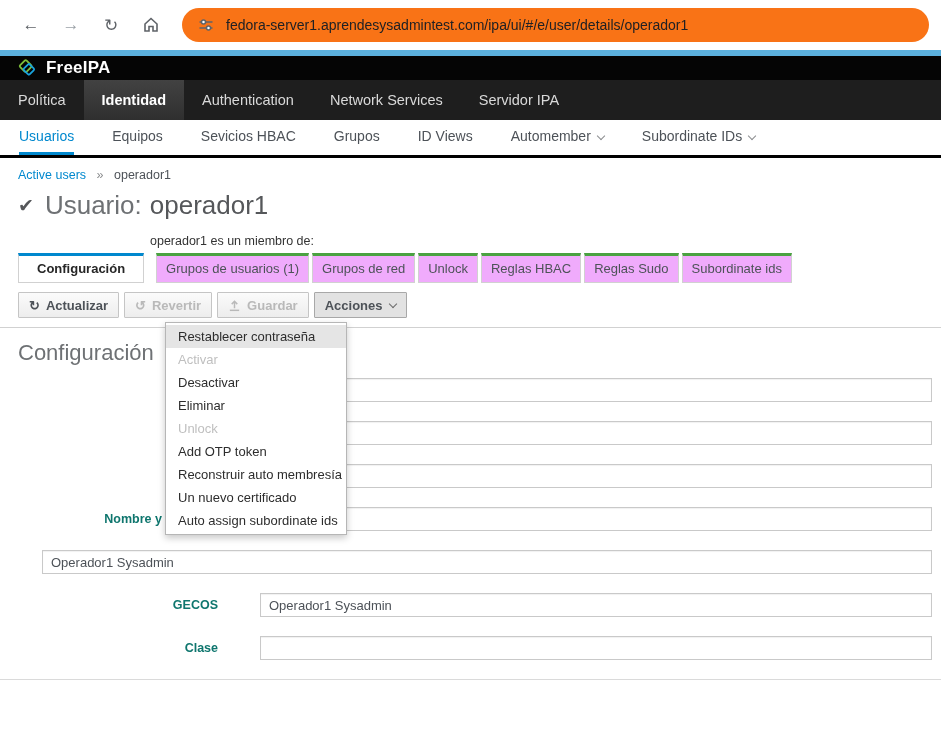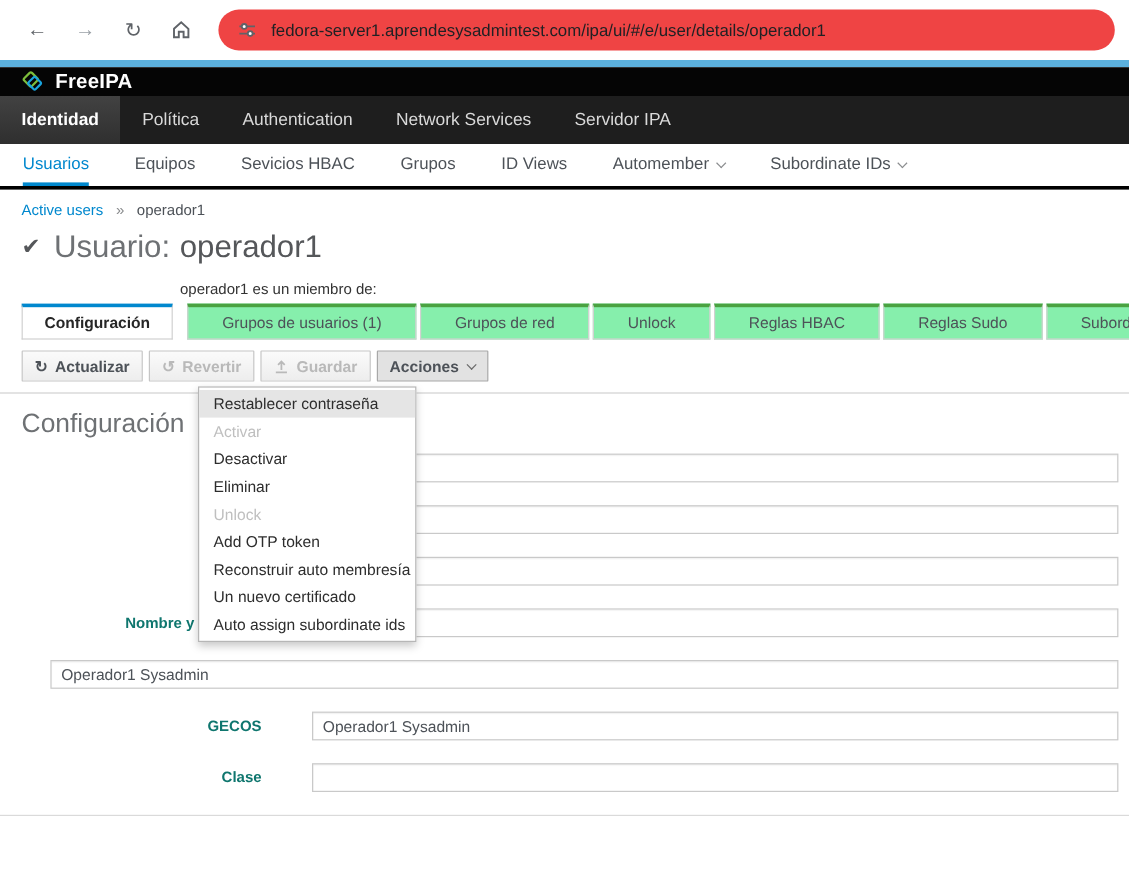--- a/index.html
+++ b/index.html
@@ -6,21 +6,21 @@
   html,body { background:#fff; }
   body { font-family:"Liberation Sans", sans-serif; }
   .page { position:relative; width:941px; height:729px; background:#fff; overflow:hidden; }
 
   
   .chrome { height:50px; display:flex; align-items:center; padding:0 12px 0 14px; background:#fff; }
   .nav-ico { width:34px; height:34px; display:flex; align-items:center; justify-content:center;
              font-size:17px; color:#5f6368; flex:0 0 auto; margin-right:6px; border-radius:50%; }
   .nav-ico.fwd { color:#9aa0a6; }
   .nav-ico svg { display:block; }
-  .omnibox { flex:1; height:34px; margin-left:8px; background:#ef4444; border-radius:17px;
+  .omnibox { flex:1; height:34px; margin-left:8px; background:#f97316; border-radius:17px;
              display:flex; align-items:center; padding:0 16px; }
   .omnibox .site-ico { margin-right:12px; display:flex; }
   .omnibox .url { font-size:14px; color:#202124; white-space:nowrap; }
   .accent-strip { height:6px; background:#5cb1de; }
 
   
   .masthead { height:24px; background:#050505; display:flex; align-items:center; padding-left:17px; }
   .brand { display:flex; align-items:center; gap:8px; }
   .brand svg { display:block; }
   .brand-name { color:#fff; font-size:17px; font-weight:600; letter-spacing:.2px; }
@@ -46,22 +46,22 @@
 
   
   .page-title { margin:8px 18px 0; font-size:26px; font-weight:300; color:#6e7174; display:flex; align-items:center; }
   .page-title .check { font-size:19px; color:#55575a; margin-right:11px; font-weight:400; }
   .page-title .uname { color:#55575a; margin-left:8px; }
 
   .member-note { margin:13px 0 0 150px; font-size:12.5px; color:#333; }
 
   
   .tabs { margin:5px 18px 0; display:flex; height:30px; }
-  .tab { border:1px solid #d1d1d1; border-top:3px solid #4aa241; background:#86efac;
-         padding:0 28px; line-height:25px; font-size:13px; color:#4d5258; margin-right:3px; white-space:nowrap; }
+  .tab { border:1px solid #d1d1d1; border-top:3px solid #4aa241; background:#f0abfc;
+         padding:0 9px; line-height:25px; font-size:13px; color:#4d5258; margin-right:3px; white-space:nowrap; }
   .tab.active { border-top-color:#0088ce; background:#fff; font-weight:700; color:#262626; margin-right:12px; padding:0 18px; }
 
   
   .toolbar { margin:9px 18px 0; display:flex; gap:5px; }
   .btn { display:inline-flex; align-items:center; gap:6px; height:26px; padding:0 10px;
          background:linear-gradient(#fbfbfb,#ededed); border:1px solid #c5c5c5; border-radius:1px;
          font-size:13px; font-weight:600; color:#4d5258; cursor:pointer; }
   .btn .ico { font-size:13px; line-height:1; }
   .btn.disabled { color:#b9b9b9; cursor:default; }
   .btn.disabled .ico { color:#b9b9b9; }
@@ -122,22 +122,22 @@
     <div class="brand">
       <svg width="21" height="20" viewBox="0 0 22 22" fill="none">
         <rect x="4" y="4" width="10" height="10" rx="1.5" stroke="#7dbe3b" stroke-width="2" transform="rotate(45 9 9)"></rect>
         <rect x="8" y="8" width="9" height="9" rx="1.5" stroke="#18a3dd" stroke-width="2" transform="rotate(45 12.5 12.5)"></rect>
       </svg>
       <span class="brand-name">FreeIPA</span>
     </div>
   </div>
 
   <div class="top-nav">
+    <div class="item">Política</div>
     <div class="item active">Identidad</div>
-    <div class="item">Política</div>
     <div class="item">Authentication</div>
     <div class="item">Network Services</div>
     <div class="item">Servidor IPA</div>
   </div>
 
   <div class="sub-nav">
     <div class="item active">
         <span class="lbl">Usuarios</span>
       </div>
     <div class="item">

